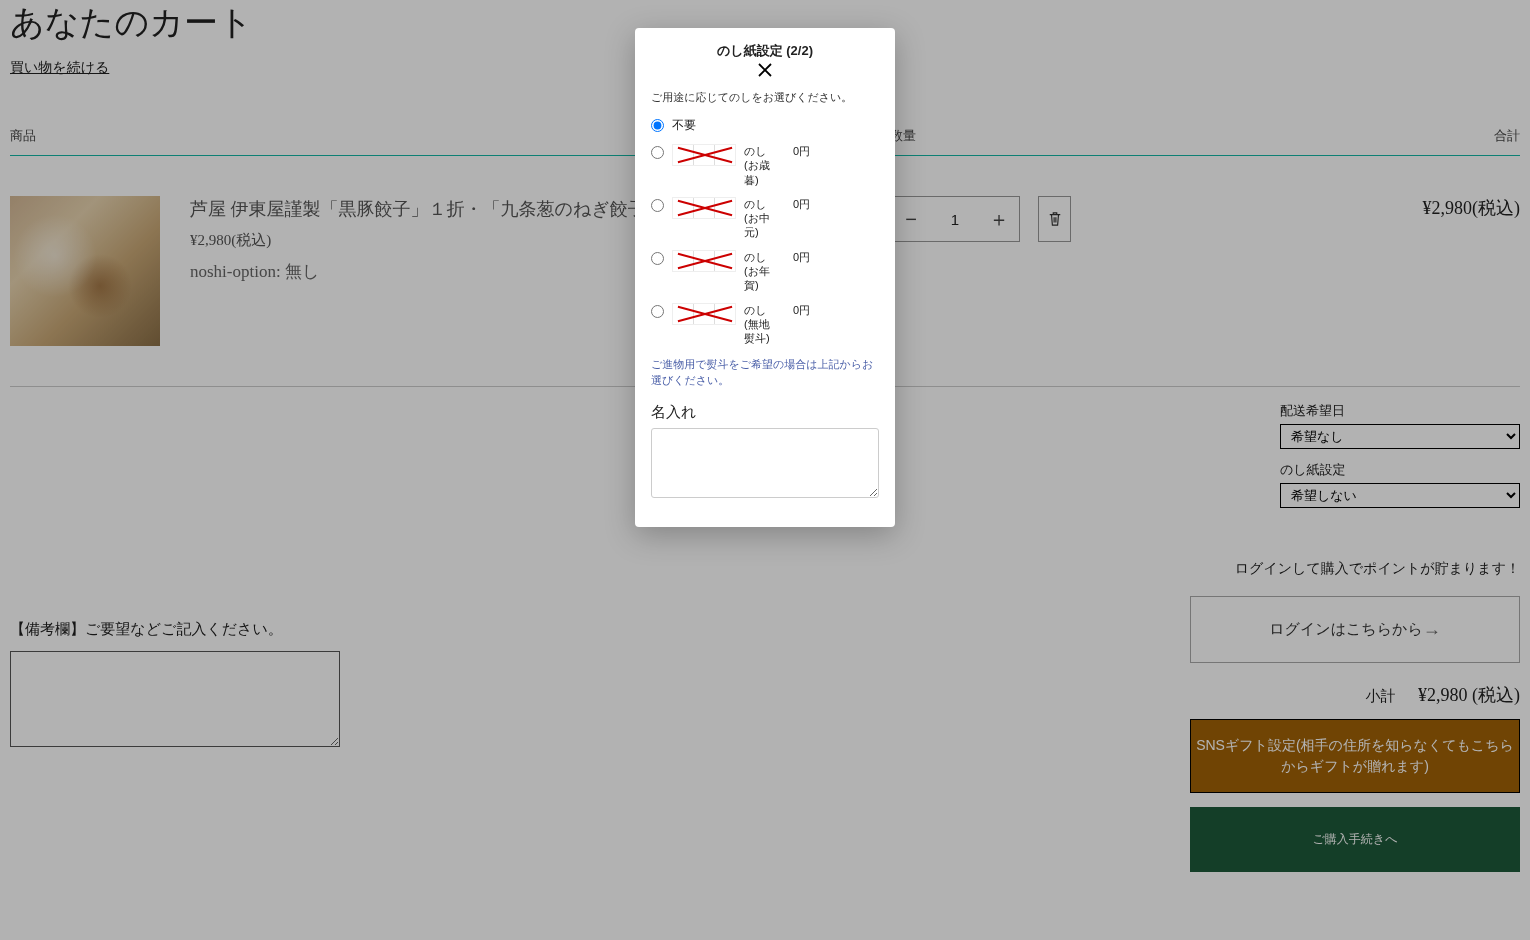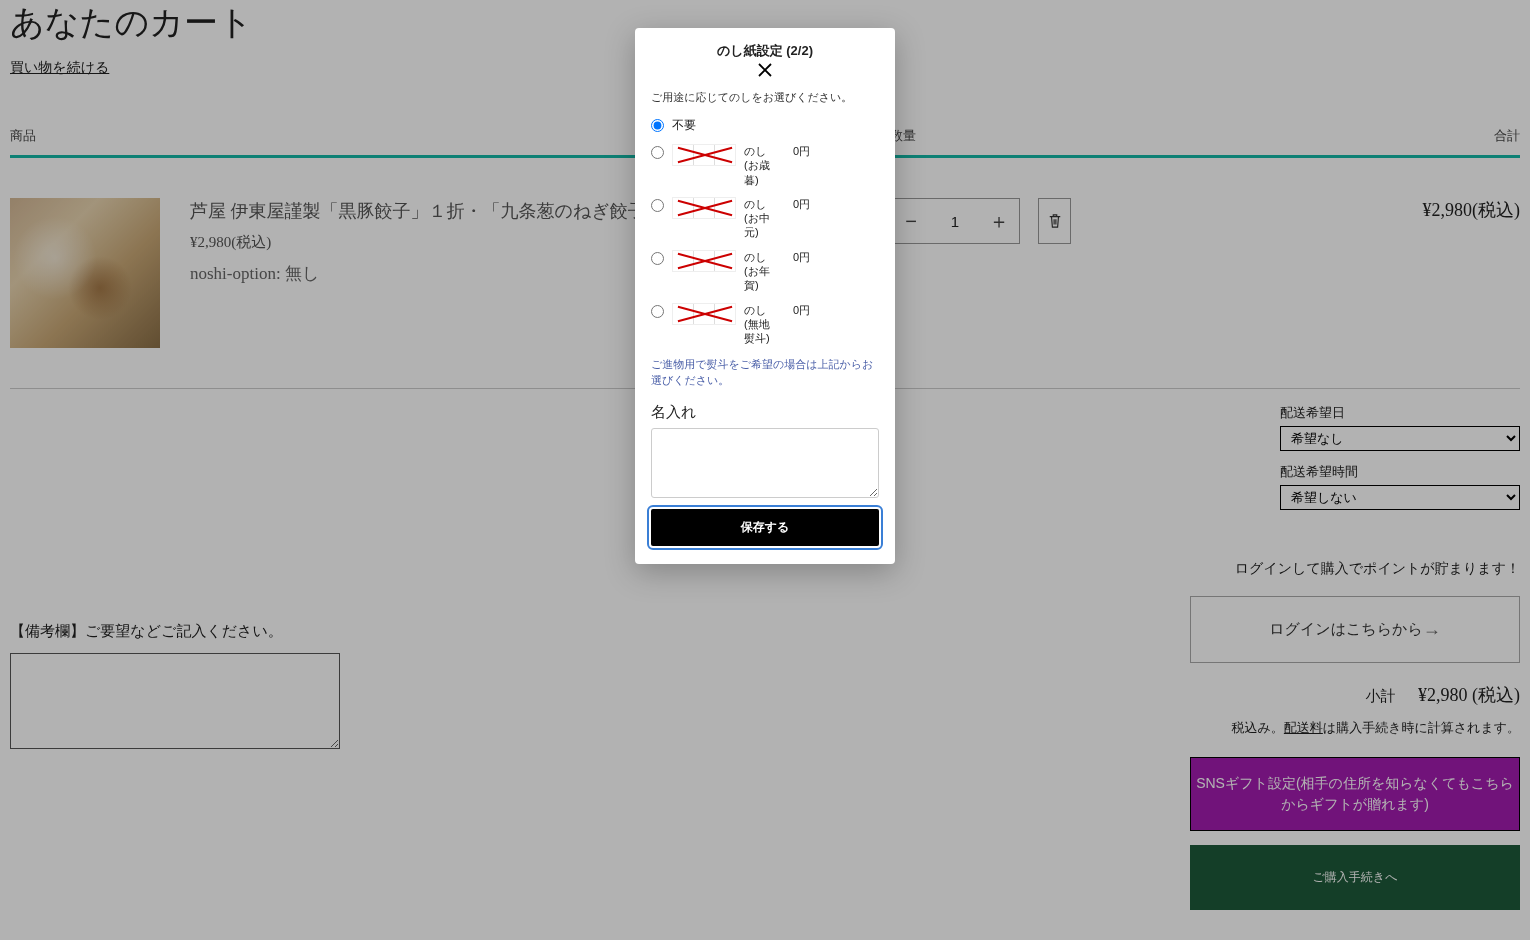--- a/index.html
+++ b/index.html
@@ -1,20 +1,20 @@
 <!DOCTYPE html>
 <html><head>
 <meta charset="utf-8">
 <style>
 * { margin: 0; padding: 0; box-sizing: border-box; }
 body { font-family: "Hiragino Kaku Gothic ProN", "メイリオ", sans-serif; color: #222; background: #fff; position: relative; width: 1530px; height: 940px; overflow: hidden; }
 .page { padding: 0 10px 40px 10px; }
 h1 { font-family: "Hiragino Mincho ProN", serif; font-size: 34px; font-weight: 400; margin-bottom: 12px; }
 .continue { font-size: 14px; text-decoration: underline; color: #222; }
-.cart-head { display: flex; margin-top: 50px; border-bottom: 3px solid #14b8a6; padding-bottom: 10px; font-size: 13px; color: #444; }
+.cart-head { display: flex; margin-top: 50px; border-bottom: 1px solid #14b8a6; padding-bottom: 10px; font-size: 13px; color: #444; }
 .ch-product { flex: 0 0 880px; }
 .ch-qty { flex: 0 0 340px; }
 .ch-total { flex: 1; text-align: right; }
 
 .cart-row { display: flex; padding: 40px 0; border-bottom: 1px solid #ccc; }
 .thumb { width: 150px; height: 150px; background: linear-gradient(135deg, #d4b896 0%, #e8d4b0 30%, #c9a876 60%, #8b6f47 100%); margin-right: 30px; position: relative; overflow: hidden; }
 .thumb::after { content:""; position:absolute; inset:0; background: radial-gradient(circle at 30% 40%, rgba(255,255,255,.5) 0%, transparent 30%), radial-gradient(circle at 60% 60%, rgba(139,90,43,.6) 0%, transparent 25%); }
 .prod-info { flex: 0 0 700px; font-family: "Hiragino Mincho ProN", serif; color: #555; }
 .prod-name { font-size: 18px; line-height: 1.5; margin-bottom: 8px; }
 .prod-price { font-size: 15px; margin-bottom: 10px; }
@@ -37,21 +37,21 @@
 .memo { width: 330px; height: 96px; border: 1px solid #555; resize: both; }
 
 .right-col { position: absolute; right: 10px; top: 560px; width: 330px; text-align: right; }
 .points { font-size: 14px; margin-bottom: 18px; }
 .login-btn { width: 100%; border: 1px solid #aaa; background: #fff; padding: 22px 0; font-size: 15px; display: flex; align-items: center; justify-content: center; cursor: pointer; margin-bottom: 20px; color:#333; }
 .arrow { font-size: 18px; color:#666; }
 .subtotal { font-size: 18px; margin-bottom: 12px; font-family: "Hiragino Mincho ProN", serif; }
 .sub-label { font-size: 15px; margin-right: 18px; }
 .ship-note { font-size: 13px; margin-bottom: 20px; }
 .ship-note .u { text-decoration: underline; }
-.sns-btn { width: 100%; background: #a21caf; color: #fff; border: 1px solid #000; padding: 15px 2px; font-size: 14px; line-height: 1.5; cursor: pointer; margin-bottom: 14px; }
+.sns-btn { width: 100%; background: #a16207; color: #fff; border: 1px solid #000; padding: 15px 2px; font-size: 14px; line-height: 1.5; cursor: pointer; margin-bottom: 14px; }
 .checkout-btn { width: 100%; background: #1e5a3a; color: #fff; border: none; padding: 24px 0; font-size: 12px; cursor: pointer; }
 
 .overlay { position: absolute; inset: 0; background: rgba(0,0,0,.3); display: flex; align-items: flex-start; justify-content: center; padding-top: 28px; }
 .modal { width: 260px; background: #fff; border-radius: 4px; padding: 14px 16px 18px; box-shadow: 0 8px 30px rgba(0,0,0,.25); font-size: 12px; }
 .m-head { display: flex; justify-content: space-between; align-items: center; margin-bottom: 10px; flex-direction: column; }
 .m-title { font-size: 13px; font-weight: 600; }
 .close { width: 20px; height: 20px; cursor: pointer; display:flex; align-items:center; justify-content:center; }
 .m-sub { font-size: 11px; margin-bottom: 12px; color: #333; }
 .opt { display: flex; align-items: flex-start; gap: 8px; margin-bottom: 10px; }
 .opt input[type=radio] { margin-top: 2px; flex-shrink:0; }
@@ -99,43 +99,40 @@
           </svg>
       </button>
     </div>
     <div class="line-total">¥2,980(税込)</div>
   </div>
 
   <div class="shipping">
     <div class="ship-inner">
       <label>配送希望日</label>
       <select><option>希望なし</option></select>
-      <label>配送希望時間</label>
+      <label>のし紙設定</label>
       <select><option>希望しない</option></select>
     </div>
   </div>
 
   <div class="memo-sec">
     <div class="memo-label">【備考欄】ご要望などご記入ください。</div>
     <textarea class="memo" style=""></textarea>
   </div>
 </div>
 
 <div class="right-col">
   <div class="points">ログインして購入でポイントが貯まります！</div>
   <button class="login-btn">
     <span>ログインはこちらから</span>
     <span class="arrow">→</span>
   </button>
   <div class="subtotal">
     <span class="sub-label">小計</span>
     <span>¥2,980 (税込)</span>
-  </div>
-  <div class="ship-note">
-    <span>税込み。</span><span class="u">配送料</span><span>は購入手続き時に計算されます。</span>
   </div>
   <button class="sns-btn">SNSギフト設定(相手の住所を知らなくてもこちらからギフトが贈れます)</button>
   <button class="checkout-btn">ご購入手続きへ</button>
 </div>
 
 <div class="overlay">
   <div class="modal">
     <div class="m-head">
       <div class="m-title">のし紙設定 (2/2)</div>
       <div class="close">
@@ -179,15 +176,14 @@
       <span class="opt-img"></span>
       <span class="opt-text">
           <span class="opt-label">のし(無地熨斗)</span>
           <span class="opt-price">0円</span>
         </span>
     </label>
 
     <div class="help">ご進物用で熨斗をご希望の場合は上記からお選びください。</div>
     <div class="field-label">名入れ</div>
     <textarea style=""></textarea>
-    <button class="save-btn">保存する</button>
   </div>
 </div>
 
 </body></html>

